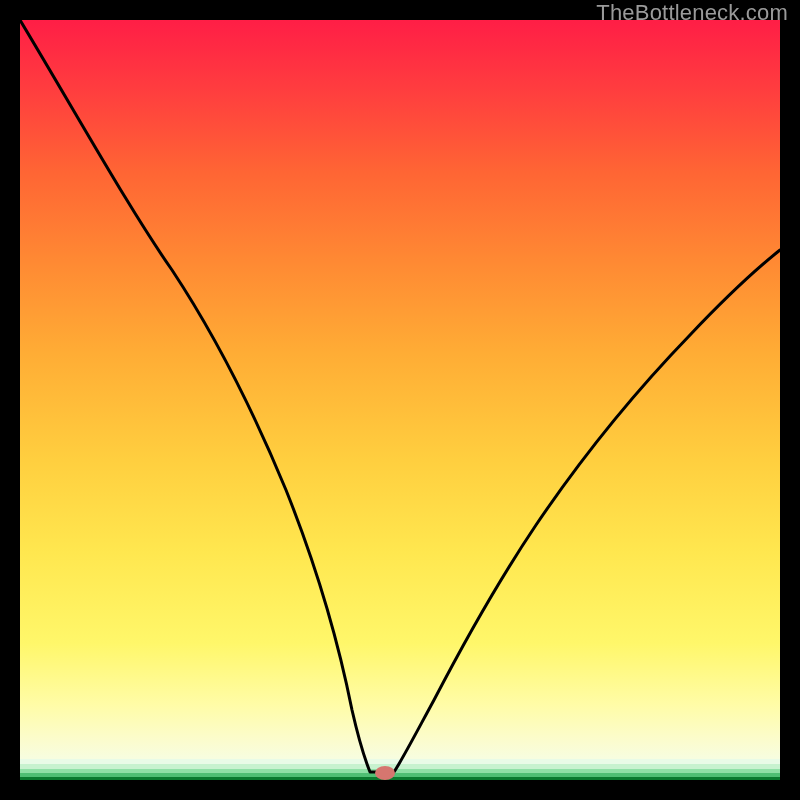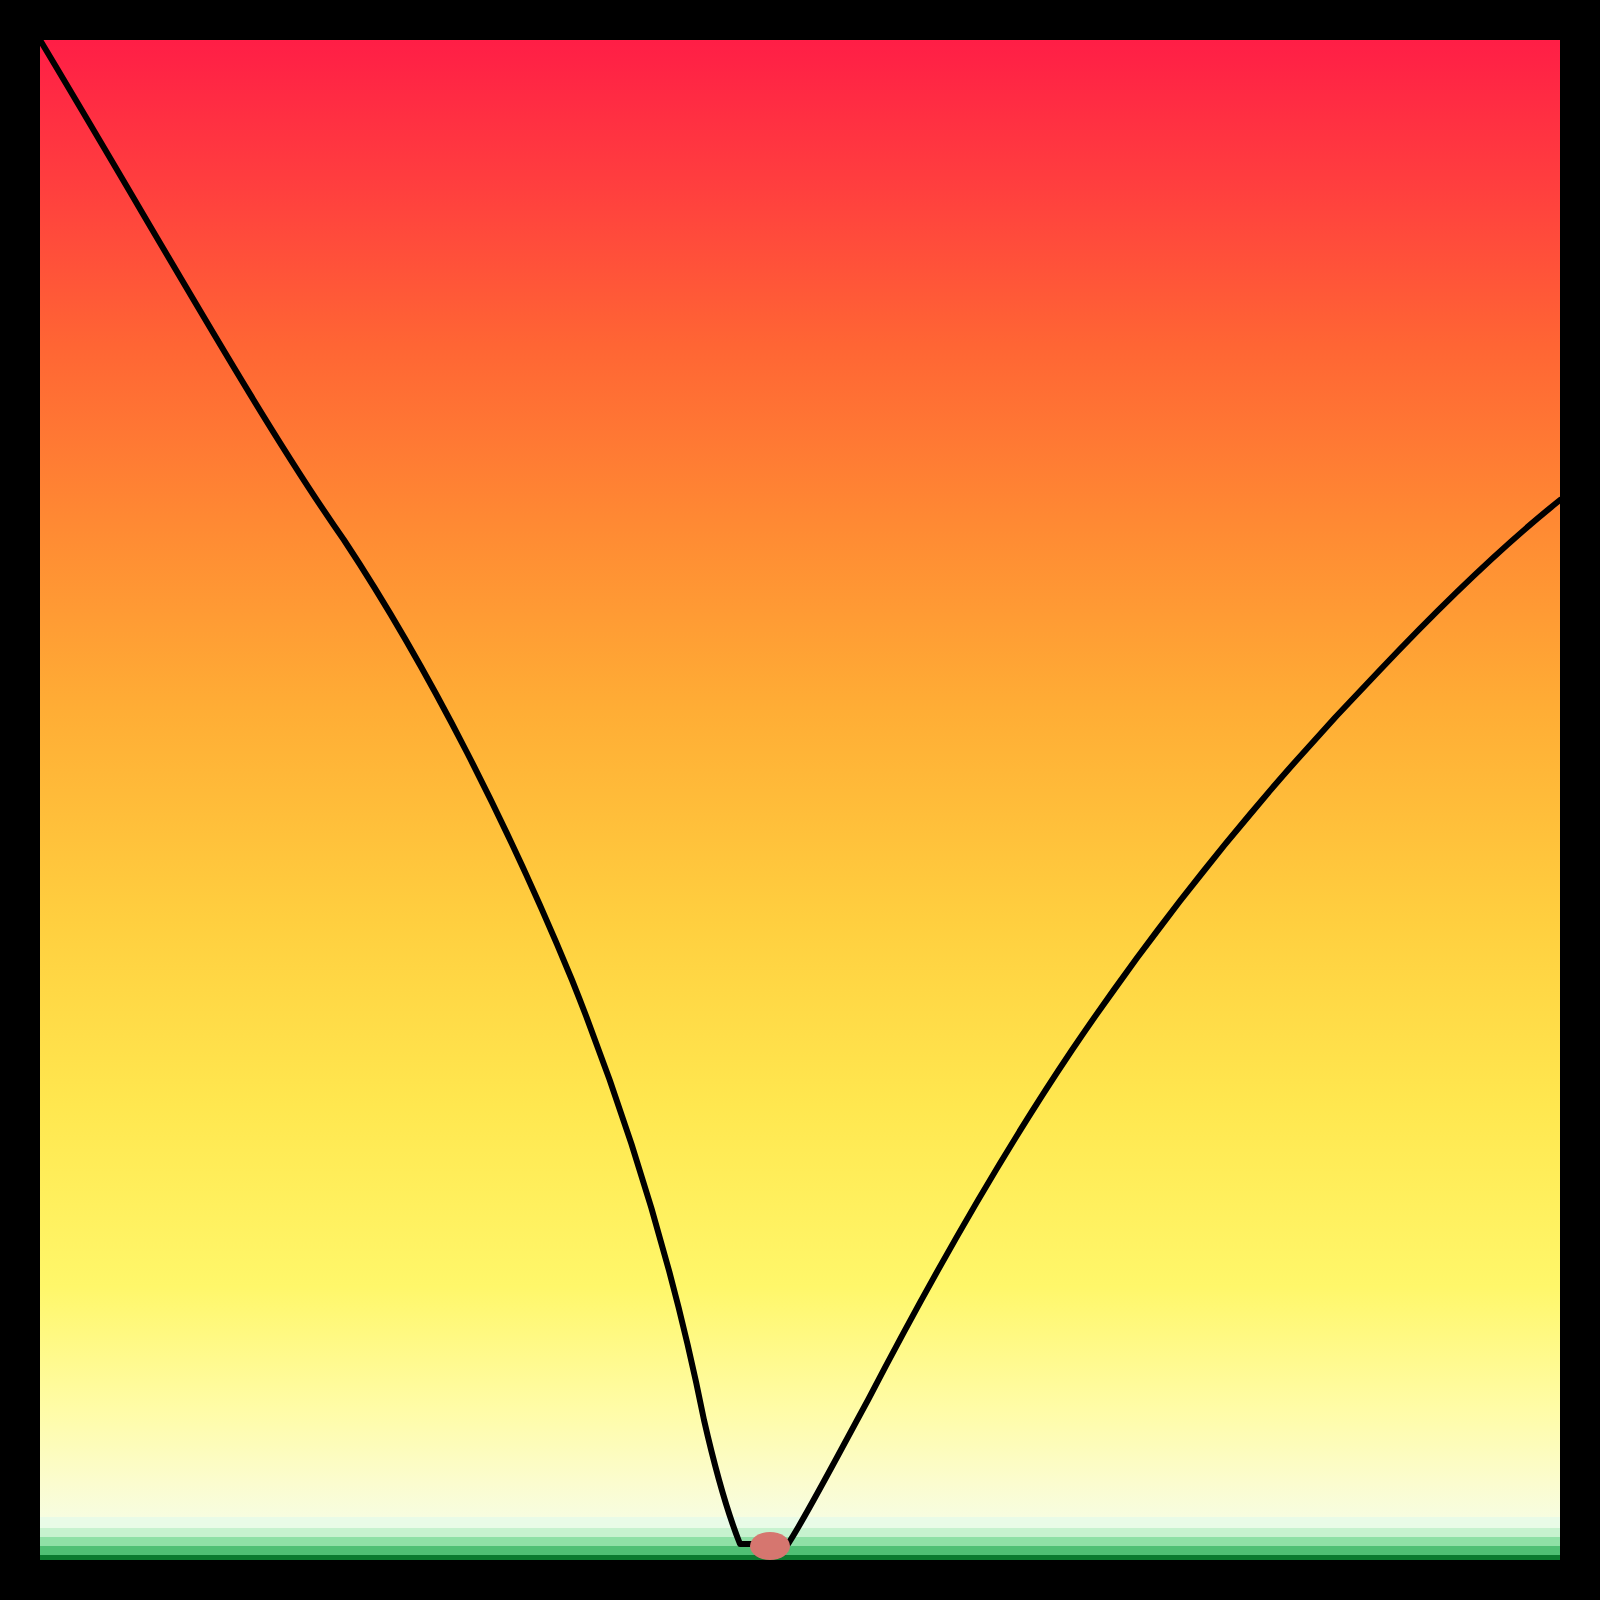--- a/index.html
+++ b/index.html
@@ -82,14 +82,15 @@
              C 340 725, 346 742, 350 752
              L 374 752
              C 382 740, 395 715, 414 680
              C 440 630, 475 566, 516 505
              C 560 440, 612 375, 670 315
              C 705 278, 735 250, 760 230" fill="none" stroke="#000" stroke-width="3" stroke-linecap="round" stroke-linejoin="round"></path>
 
     <ellipse cx="365" cy="753" rx="10" ry="7" fill="#d6766f"></ellipse>
   </svg>
 
+  <div class="watermark">TheBottleneck.com</div>
 
 </div>
 
 </body></html>

